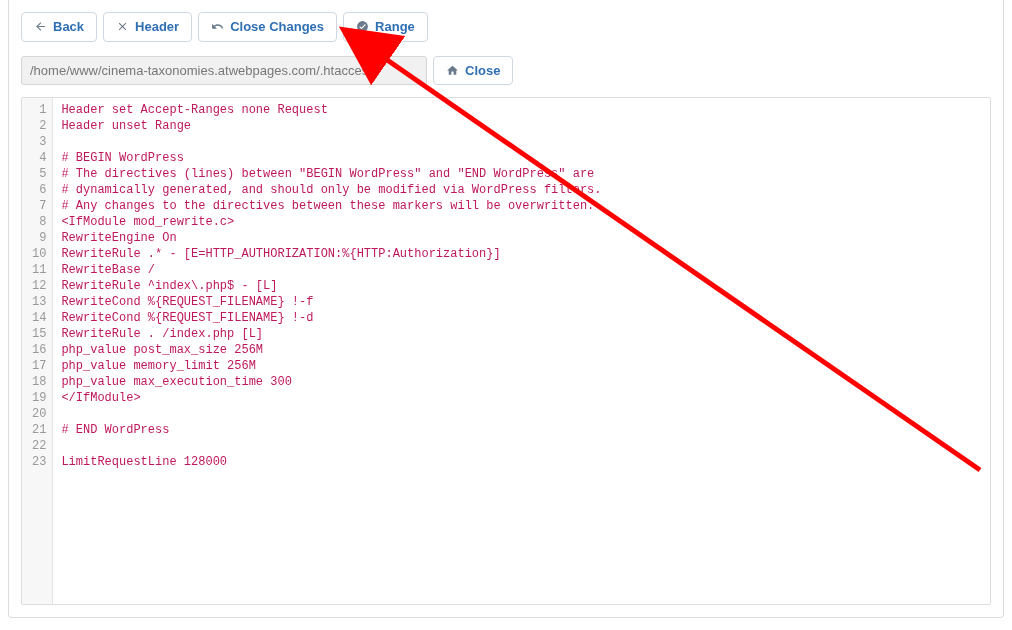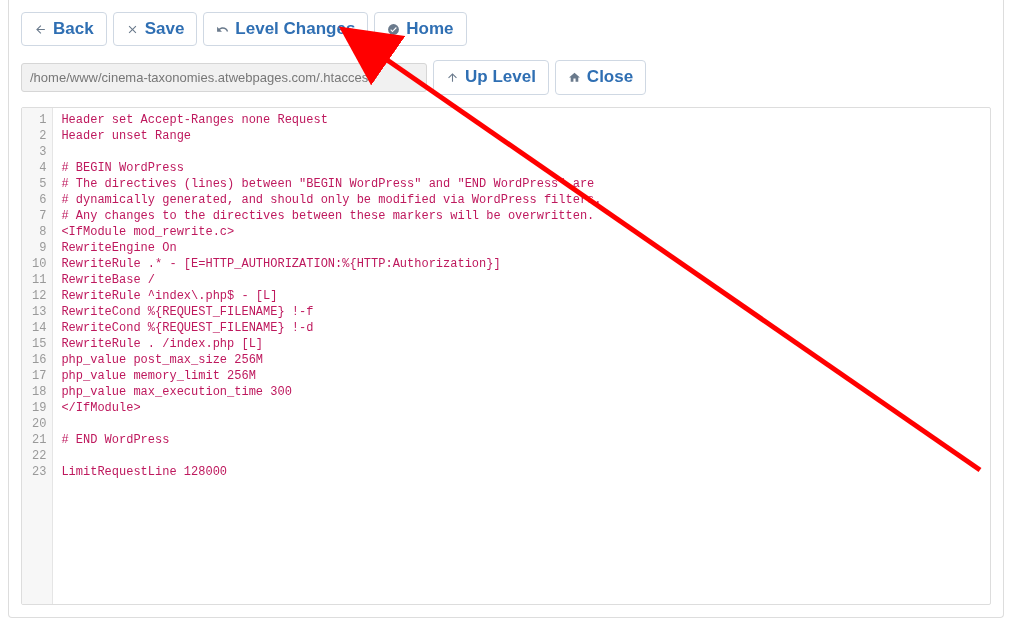--- a/index.html
+++ b/index.html
@@ -30,21 +30,21 @@
     padding: 6px 12px 12px 12px;
     display: flex;
     gap: 6px;
     align-items: center;
   }
   .btn {
     display: inline-flex;
     align-items: center;
     gap: 6px;
     padding: 6px 12px;
-    font-size: 17px;
+    font-size: 13px;
     font-weight: 600;
     color: #2f6fb3;
     background: #ffffff;
     border: 1px solid #cfd8e3;
     border-radius: 4px;
     cursor: pointer;
     line-height: 1.2;
   }
   .btn .ico { display: inline-flex; font-size: 13px; color: #6a7a8c; }
   .btn .ico svg { width: 13px; height: 13px; }
@@ -106,51 +106,43 @@
           </svg>
       </span>
       <span>Back</span>
     </button>
     <button class="btn">
       <span class="ico">
         <svg viewBox="0 0 24 24">
             <path d="M19 6.41 17.59 5 12 10.59 6.41 5 5 6.41 10.59 12 5 17.59 6.41 19 12 13.41 17.59 19 19 17.59 13.41 12z" fill="#6a7a8c"></path>
           </svg>
       </span>
-      <span>Save</span>
+      <span>Header</span>
     </button>
     <button class="btn">
       <span class="ico">
         <svg viewBox="0 0 24 24">
             <path d="M12.5 8c-2.65 0-5.05.99-6.9 2.6L2 7v9h9l-3.62-3.62c1.39-1.16 3.16-1.88 5.12-1.88 3.54 0 6.55 2.31 7.6 5.5l2.37-.78C21.08 11.03 17.15 8 12.5 8z" fill="#6a7a8c"></path>
           </svg>
       </span>
-      <span>Level Changes</span>
+      <span>Close Changes</span>
     </button>
     <button class="btn">
       <span class="ico">
         <svg viewBox="0 0 24 24">
             <circle cx="12" cy="12" r="10" fill="#6a7a8c"></circle>
             <path d="M10 14.2l-2.5-2.5-1.4 1.4L10 17l8-8-1.4-1.4z" fill="#fff"></path>
           </svg>
       </span>
-      <span>Home</span>
+      <span>Range</span>
     </button>
   </div>
 
   <div class="pathbar">
     <input class="path-input" type="text" readonly="" value="/home/www/cinema-taxonomies.atwebpages.com/.htaccess" style="">
-    <button class="btn">
-      <span class="ico">
-        <svg viewBox="0 0 24 24">
-            <path d="M4 12l1.41 1.41L11 7.83V20h2V7.83l5.58 5.59L20 12l-8-8-8 8z" fill="#6a7a8c"></path>
-          </svg>
-      </span>
-      <span>Up Level</span>
-    </button>
     <button class="btn">
       <span class="ico">
         <svg viewBox="0 0 24 24">
             <path d="M10 20v-6h4v6h5v-8h3L12 3 2 12h3v8z" fill="#6a7a8c"></path>
           </svg>
       </span>
       <span>Close</span>
     </button>
   </div>
 

